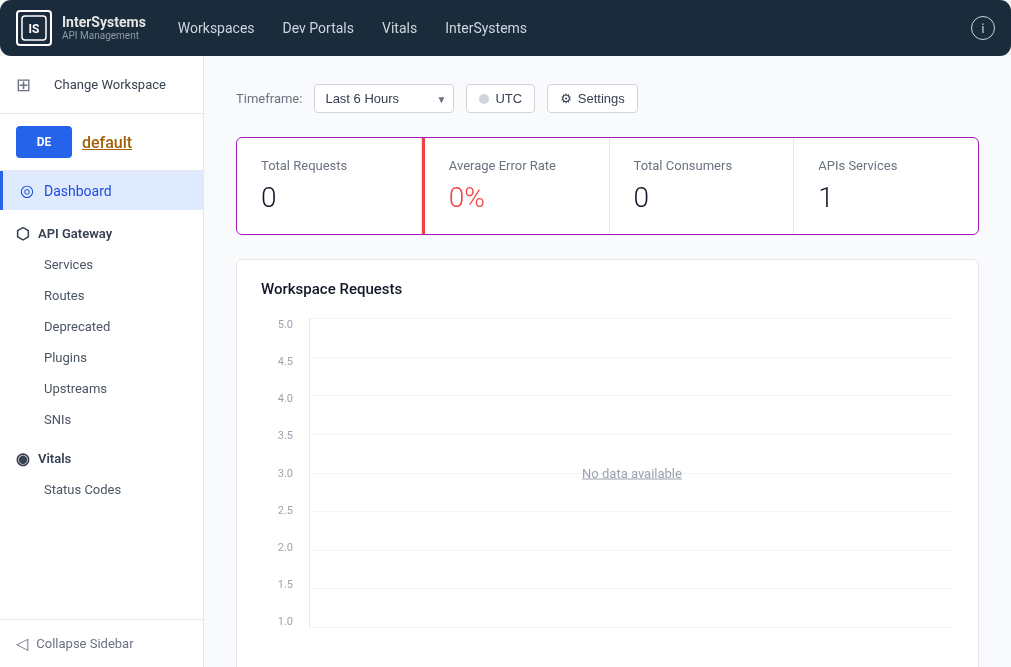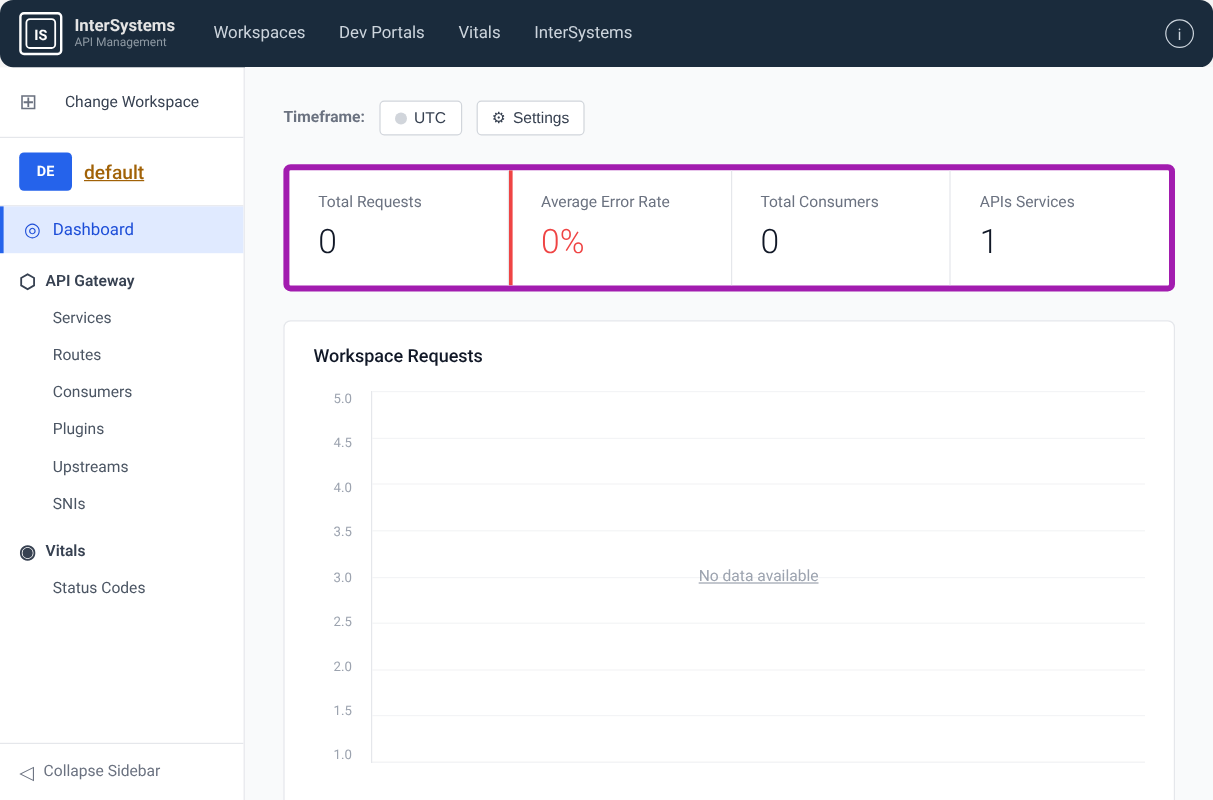--- a/index.html
+++ b/index.html
@@ -103,21 +103,21 @@
       margin-left: 15px;
     }
     .workspace-item {
       padding: 12px 16px;
       display: flex;
       align-items: center;
       gap: 10px;
       border-bottom: 1px solid #e5e7eb;
     }
     .workspace-avatar {
-      width: 44px;
+      width: 56px;
       height: 32px;
       background: #2563eb;
       border-radius: 4px;
       color: white;
       font-size: 12px;
       font-weight: bold;
       display: flex;
       align-items: center;
       justify-content: center;
     }
@@ -197,21 +197,20 @@
       color: #111827;
     }
     .header-controls {
       display: flex;
       align-items: center;
       gap: 12px;
     }
     .timeframe-label {
       font-size: 13px;
       color: #6b7280;
-      font-weight: bold;
     }
     .timeframe-select {
       border: 1px solid #d1d5db;
       border-radius: 4px;
       padding: 6px 28px 6px 10px;
       font-size: 13px;
       color: #374151;
       background: white;
       appearance: none;
       cursor: pointer;
@@ -259,21 +258,21 @@
       align-items: center;
       gap: 6px;
     }
     .gear-icon { font-size: 13px; }
 
     
     .stats-row {
       display: flex;
       gap: 0;
       background: white;
-      border: 5px solid #a21caf;
+      border: 1px solid #a21caf;
       border-radius: 6px;
       margin-bottom: 24px;
       overflow: hidden;
     }
     .stat-card {
       flex: 1;
       padding: 20px 24px;
       border-right: 1px solid #e5e7eb;
     }
     .stat-card:last-child { border-right: none; }
@@ -395,41 +394,50 @@
       <span style="font-size:16px;">◎</span>
       <span>Dashboard</span>
     </div>
 
     <div class="sidebar-section-header">
       <span style="font-size:16px;">⬡</span>
       <span>API Gateway</span>
     </div>
     <div class="sidebar-sub-item">Services</div>
     <div class="sidebar-sub-item">Routes</div>
-    <div class="sidebar-sub-item">Consumers</div>
+    <div class="sidebar-sub-item">Deprecated</div>
     <div class="sidebar-sub-item">Plugins</div>
     <div class="sidebar-sub-item">Upstreams</div>
     <div class="sidebar-sub-item">SNIs</div>
 
     <div class="sidebar-section-header">
       <span style="font-size:16px;">◉</span>
       <span>Vitals</span>
     </div>
     <div class="sidebar-sub-item">Status Codes</div>
 
     <div class="sidebar-footer">
       <span class="collapse-icon">◁</span>
       <span>Collapse Sidebar</span>
     </div>
   </aside>
 
   <main class="content">
     <div class="content-header">
       <div class="header-controls">
         <span class="timeframe-label">Timeframe:</span>
+        <div class="select-wrapper">
+          <select class="timeframe-select">
+            <option>Last 1 Hour</option>
+            <option selected="">Last 6 Hours</option>
+            <option>Last 12 Hours</option>
+            <option>Last 24 Hours</option>
+          </select>
+          <span class="select-arrow">▼</span>
+        </div>
         <button class="utc-btn">
           <span class="utc-indicator"></span>
           <span>UTC</span>
         </button>
         <button class="settings-btn">
           <span class="gear-icon">⚙</span>
           <span>Settings</span>
         </button>
       </div>
     </div>

